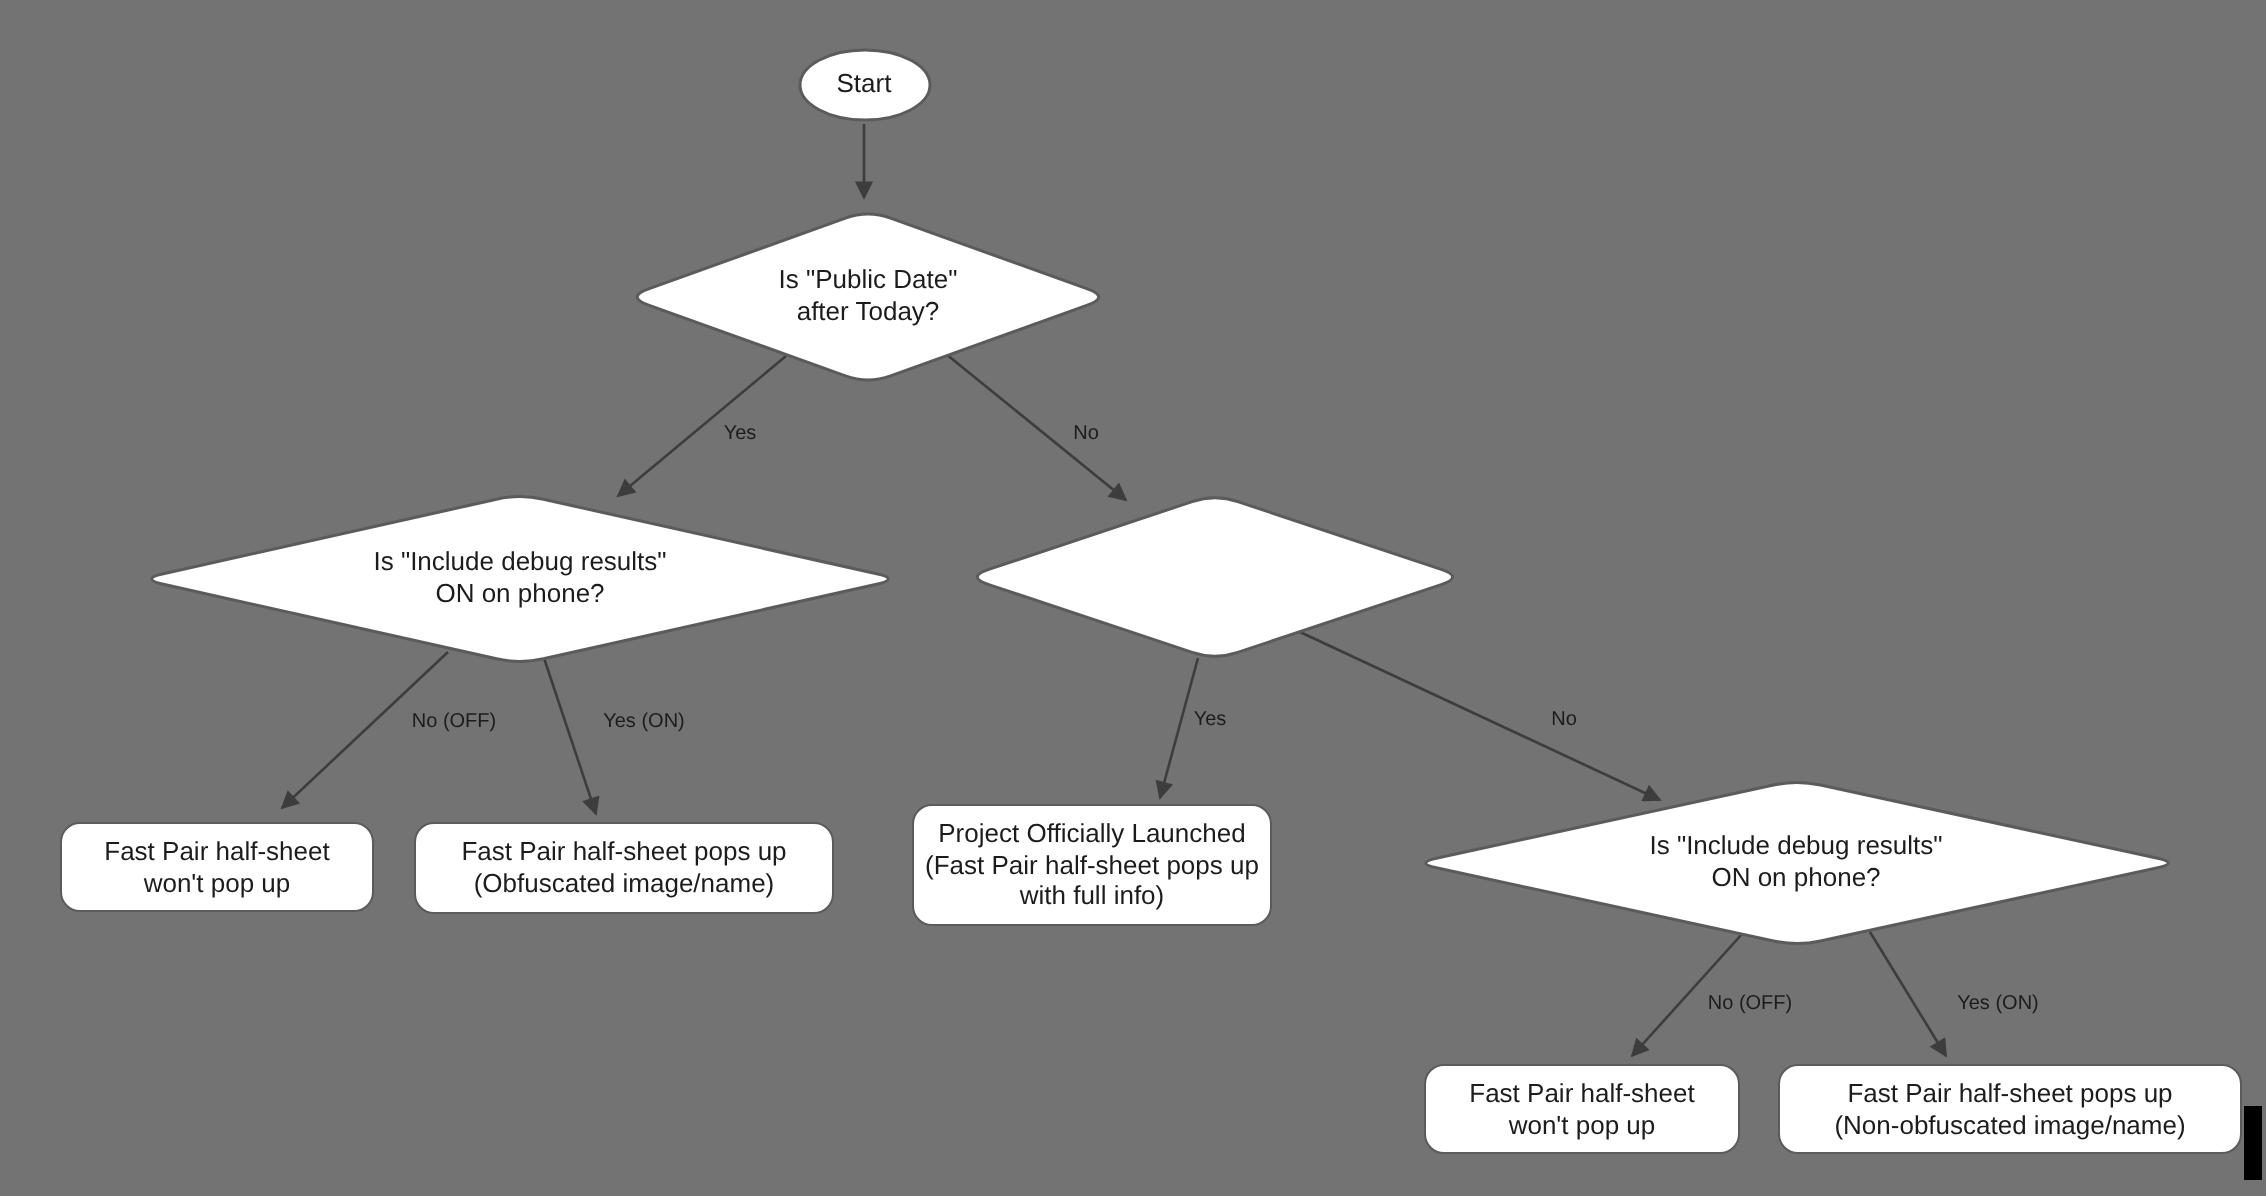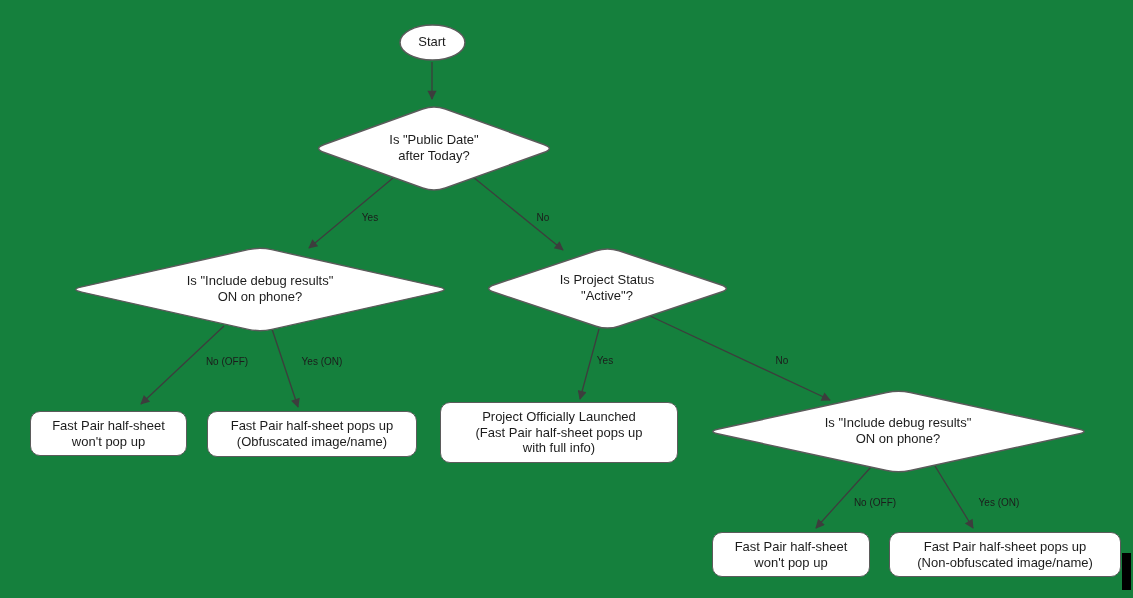--- a/index.html
+++ b/index.html
@@ -1,20 +1,20 @@
 <!DOCTYPE html>
 <html><head>
 <meta charset="utf-8">
 <style>
   html, body { margin: 0; padding: 0; background: #ffffff; }
   #canvas {
     position: relative;
     width: 1133px;
     height: 598px;
-    background: #15803d;
+    background: #737373;
     overflow: hidden;
     font-family: "Liberation Sans", sans-serif;
   }
   #diagram-svg { position: absolute; left: 0; top: 0; }
   .node-shape { fill: #ffffff; stroke: #5b5b5b; stroke-width: 1.5; }
   .edge-line { stroke: #3d3d3d; stroke-width: 1.3; fill: none; }
   .label {
     position: absolute;
     transform: translate(-50%, -50%);
     text-align: center;
@@ -80,39 +80,37 @@
     <path class="node-shape" d="M271.71060778556506,249.61947805729744 L438.28939221443494,286.88052194270256 Q450,289.5 438.28939221443494,292.11947805729744 L271.71060778556506,329.38052194270256 Q260,332 248.28939221443494,329.38052194270256 L81.71060778556506,292.11947805729744 Q70,289.5 81.71060778556506,286.88052194270256 L248.28939221443494,249.61947805729744 Q260,247 271.71060778556506,249.61947805729744 Z"></path>
     <path class="node-shape" d="M618.8841995766062,250.79473319220205 L720.6158004233938,284.70526680779795 Q732,288.5 720.6158004233938,292.29473319220205 L618.8841995766062,326.20526680779795 Q607.5,330 596.1158004233938,326.20526680779795 L494.3841995766062,292.29473319220205 Q483,288.5 494.3841995766062,284.70526680779795 L596.1158004233938,250.79473319220205 Q607.5,247 618.8841995766062,250.79473319220205 Z"></path>
     <path class="node-shape" d="M910.2277720531595,392.5415276250972 L1078.2722279468405,428.9584723749028 Q1090,431.5 1078.2722279468405,434.0415276250972 L910.2277720531595,470.4584723749028 Q898.5,473 886.7722279468405,470.4584723749028 L718.7277720531595,434.0415276250972 Q707,431.5 718.7277720531595,428.9584723749028 L886.7722279468405,392.5415276250972 Q898.5,390 910.2277720531595,392.5415276250972 Z"></path>
   </svg>
 
   <div class="label" style="left:432px; top:42px;">Start</div>
   <div class="label" style="left:434px; top:148px;">Is "Public Date"
 after Today?</div>
   <div class="label" style="left:260px; top:289px;">Is "Include debug results"
 ON on phone?</div>
-  <div class="label" style="left:607px; top:288px;">Is Project Status
-"Active"?</div>
   <div class="label" style="left:898px; top:431px;">Is "Include debug results"
 ON on phone?</div>
 
   <div class="edge-label" style="left:370px; top:217px;">Yes</div>
   <div class="edge-label" style="left:543px; top:217px;">No</div>
   <div class="edge-label" style="left:227px; top:361px;">No (OFF)</div>
   <div class="edge-label" style="left:322px; top:361px;">Yes (ON)</div>
   <div class="edge-label" style="left:605px; top:360px;">Yes</div>
   <div class="edge-label" style="left:782px; top:360px;">No</div>
   <div class="edge-label" style="left:875px; top:502px;">No (OFF)</div>
   <div class="edge-label" style="left:999px; top:502px;">Yes (ON)</div>
 
   <div class="result-box" style="left:30px; top:411px; width:157px; height:45px;">Fast Pair half-sheet
 won't pop up</div>
   <div class="result-box" style="left:207px; top:411px; width:210px; height:46px;">Fast Pair half-sheet pops up
 (Obfuscated image/name)</div>
-  <div class="result-box" style="left:440px; top:402px; width:238px; height:61px;">Project Officially Launched
+  <div class="result-box" style="left:456px; top:402px; width:180px; height:61px;">Project Officially Launched
 (Fast Pair half-sheet pops up
 with full info)</div>
   <div class="result-box" style="left:712px; top:532px; width:158px; height:45px;">Fast Pair half-sheet
 won't pop up</div>
   <div class="result-box" style="left:889px; top:532px; width:232px; height:45px;">Fast Pair half-sheet pops up
 (Non-obfuscated image/name)</div>
 
   <div class="cursor-bar"></div>
 
 </div>

